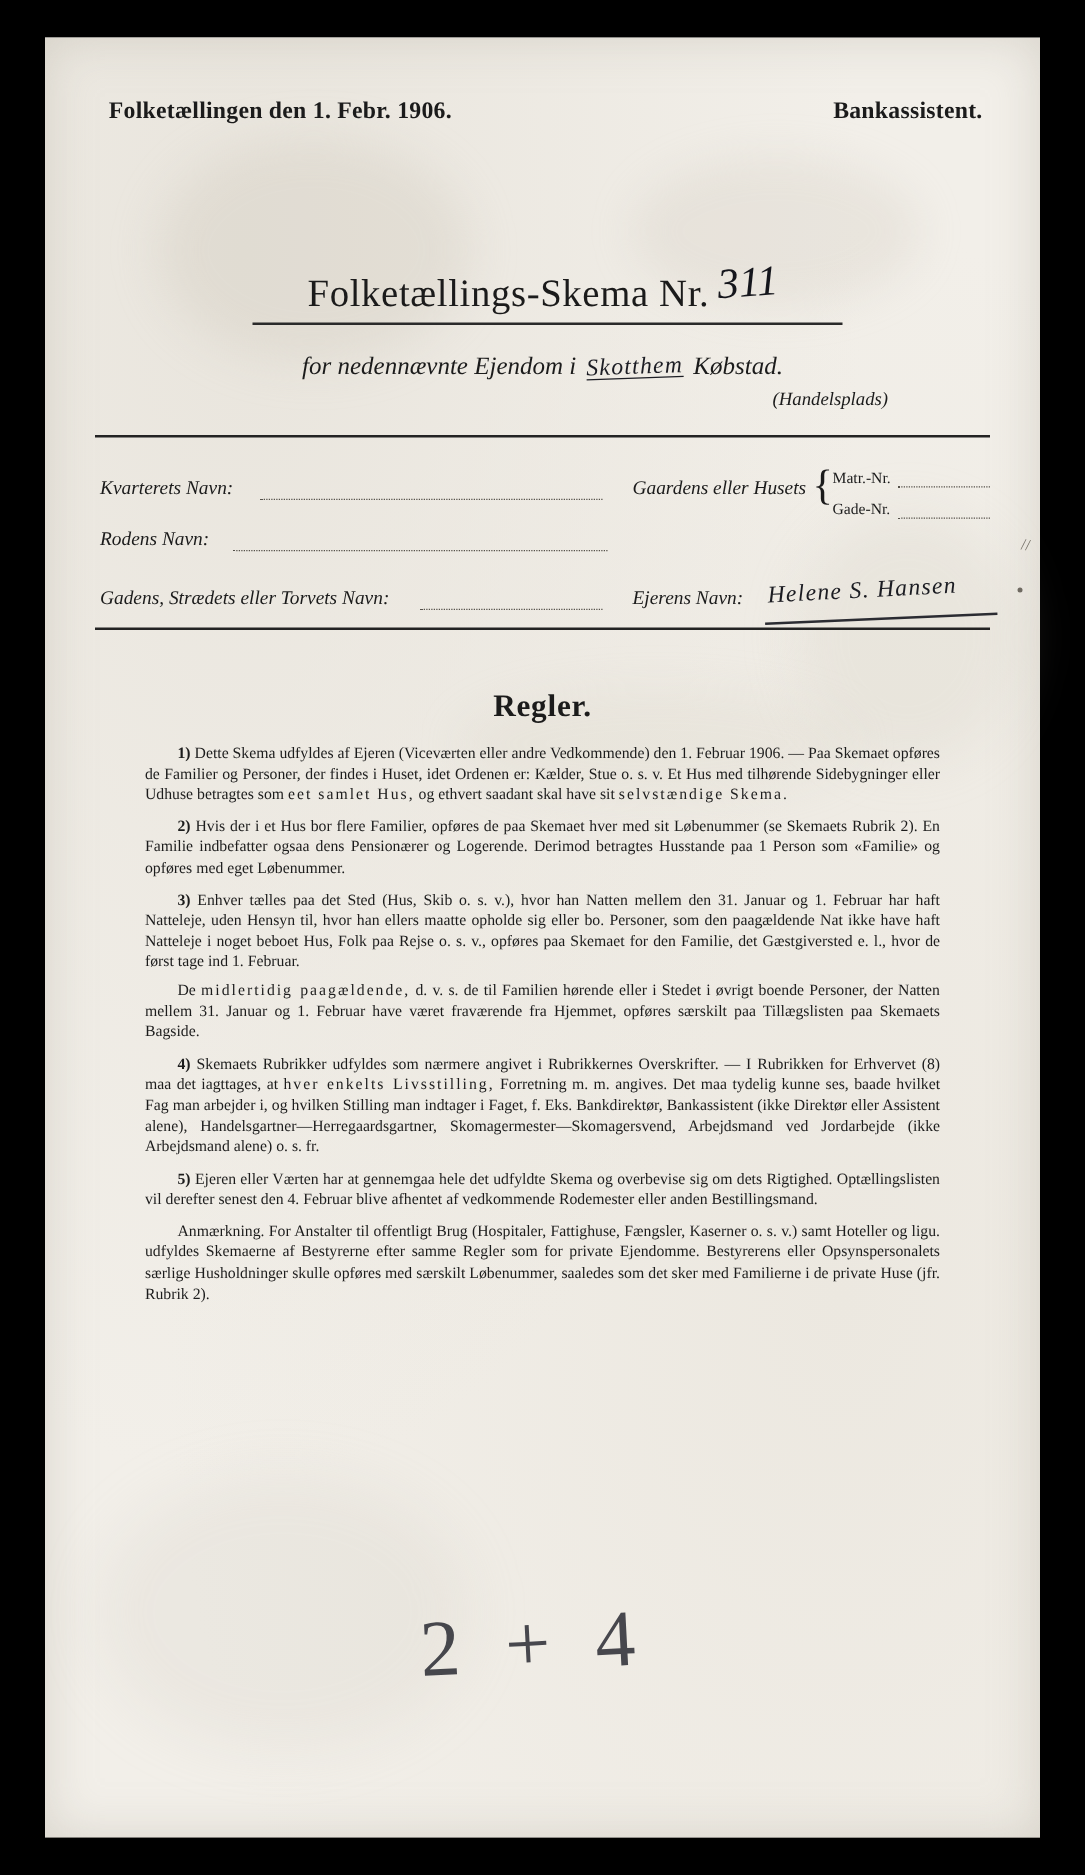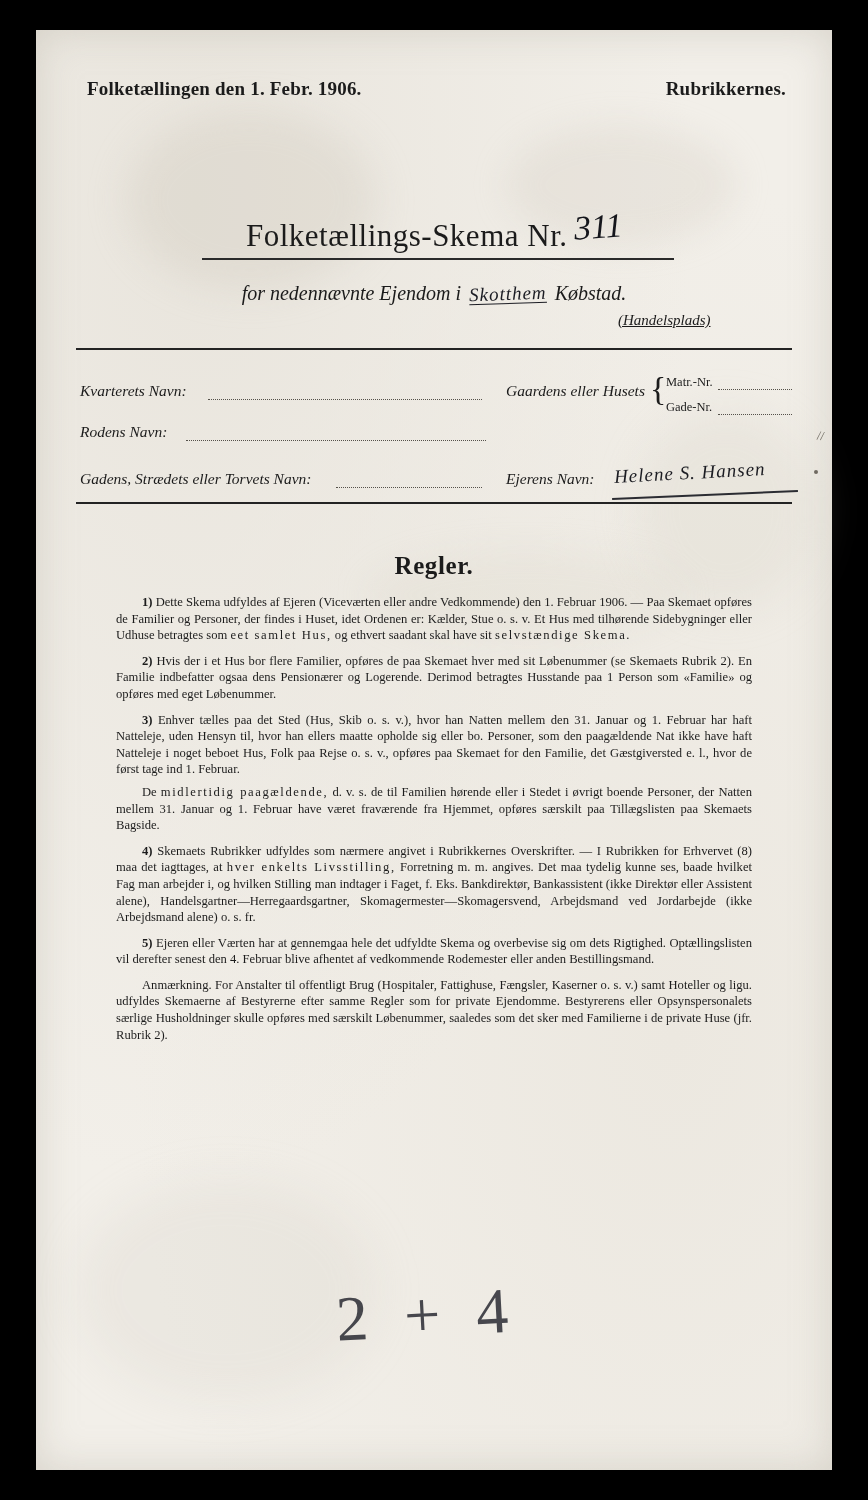--- a/index.html
+++ b/index.html
@@ -124,21 +124,20 @@
     text-decoration-thickness: 1px;
     text-underline-offset: 3px;
   }
   #handelsplads {
     position: absolute;
     left: 582px;
     top: 282px;
     font-size: 15px;
     font-style: italic;
     font-family: "Liberation Serif", serif;
-    text-decoration: underline;
   }
 
   hr.sep {
     position: absolute;
     border: 0;
     height: 2px;
     background: #232323;
     margin: 0;
   }
   #sep1 { left: 40px; top: 318px; width: 716px; }
@@ -271,21 +270,21 @@
 <div id="page">
   <div id="sheet">
 
     <div class="blotch b1"></div>
     <div class="blotch b2"></div>
     <div class="blotch b3"></div>
     <div class="blotch b4"></div>
     <div class="blotch b5"></div>
 
     <div id="hdr-left" class="ink">Folketællingen den 1. Febr. 1906.</div>
-    <div id="hdr-right" class="ink">Rubrikkernes.</div>
+    <div id="hdr-right" class="ink">Bankassistent.</div>
 
     <div id="title-line" class="ink">
       <span id="title-main">Folketællings-Skema Nr.</span><span id="form-number">311</span>
     </div>
     <div id="rule-under-title"></div>
 
     <div id="subtitle-line" class="ink">
       <span>for nedennævnte Ejendom i</span><span id="place-hand">Skotthem</span><span>Købstad.</span>
     </div>
     <div id="handelsplads" class="ink">(Handelsplads)</div>

